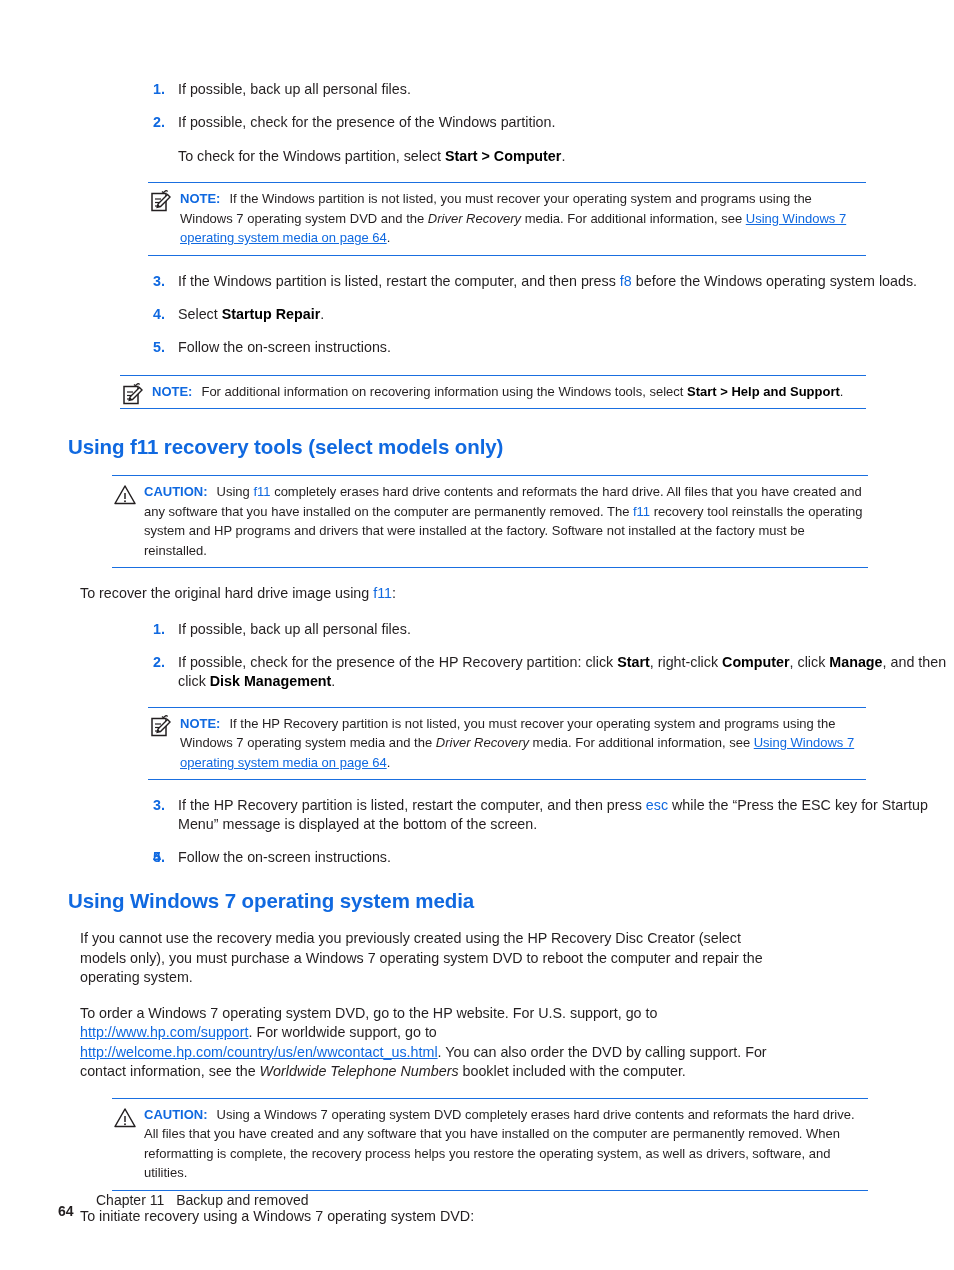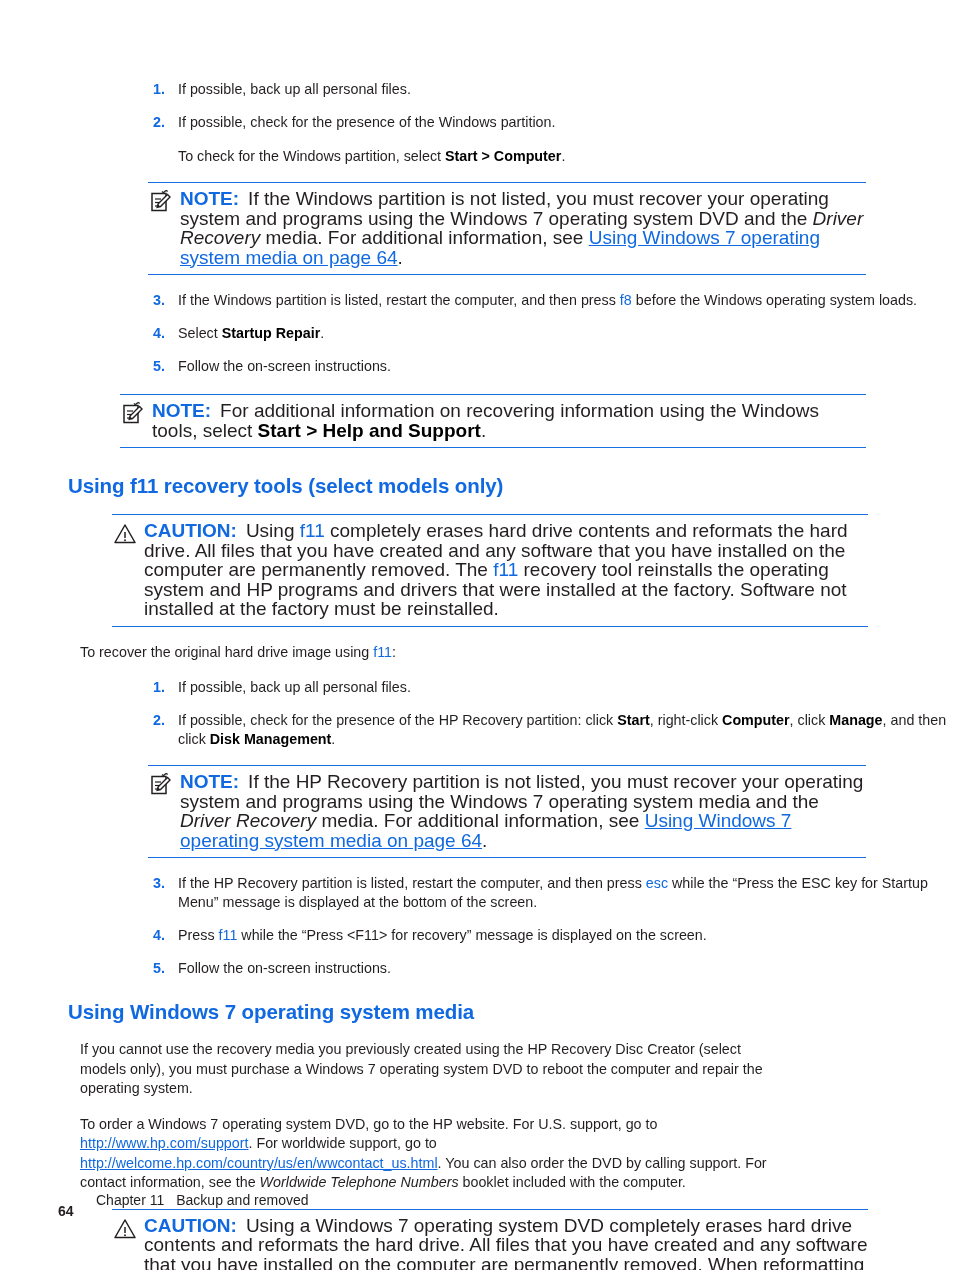--- a/index.html
+++ b/index.html
@@ -88,21 +88,21 @@
   
   .admon {
     position: relative;
     border-top: 1.6px solid #1a6fe0;
     border-bottom: 1.6px solid #1a6fe0;
     padding: 6px 0 7px 0;
     box-sizing: border-box;
   }
   .admon-inner {
     padding-left: 32px;
-    font-size: 19px;
+    font-size: 13px;
     line-height: 19.5px;
     color: #231f20;
   }
   
   .admon.indent {
     margin-left: 148px;
     width: 718px;
   }
   
   .admon.body {
@@ -279,21 +279,20 @@
     </div>
 
     <ol class="olist">
       <li class="li">
         <span class="num">3.</span>
         <span class="li-body"><span>If the HP Recovery partition is listed, restart the computer, and then press </span><span class="key">esc</span><span> while the “Press the ESC key for Startup Menu” message is displayed at the bottom of the screen.</span></span>
       </li>
 
       <li class="li">
         <span class="num">4.</span>
-        <span class="li-body"><span>Press </span><span class="key">f11</span><span> while the “Press &lt;F11&gt; for recovery” message is displayed on the screen.</span></span>
       </li>
 
       <li class="li" style="margin-bottom:0;">
         <span class="num">5.</span>
         <span class="li-body">Follow the on-screen instructions.</span>
       </li>
     </ol>
 
     <div class="spacer-22"></div>
 

